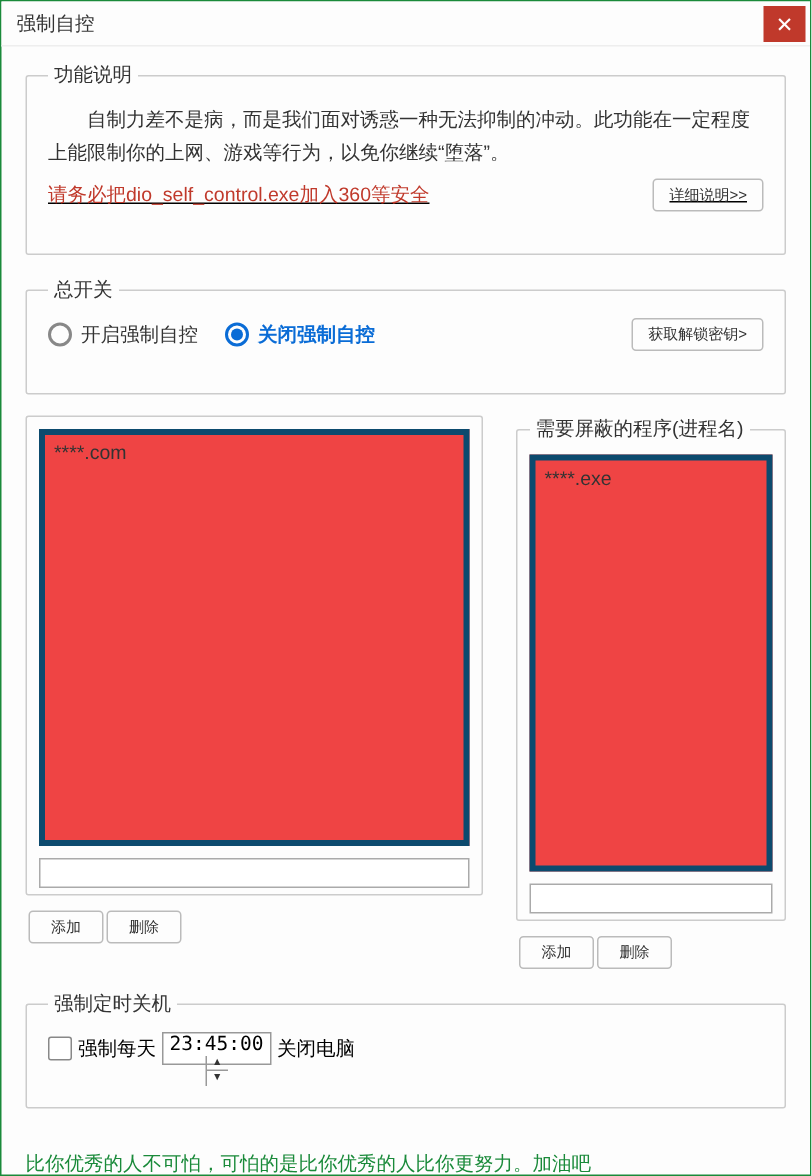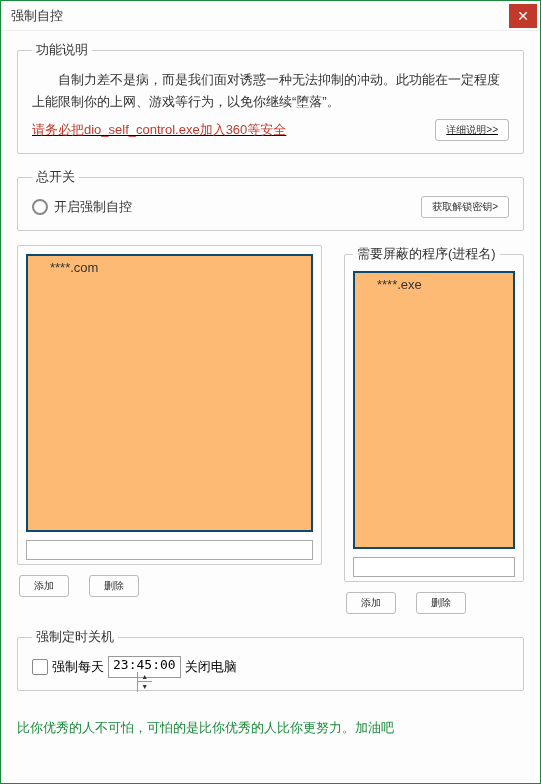--- a/index.html
+++ b/index.html
@@ -34,21 +34,21 @@
   color: #fff;
   display: flex; align-items: center; justify-content: center;
   font-size: 14px; line-height: 1;
   margin-right: 3px;
   cursor: pointer;
 }
 .content { padding: 10px 16px 0 16px; }
 fieldset.groupbox {
   border: 1px solid #ccc;
   border-radius: 2px;
-  padding: 10px 14px 12px 14px;
+  padding: 10px 14px 28px 14px;
   margin-bottom: 14px;
   position: relative;
 }
 fieldset.groupbox > legend {
   padding: 0 4px;
   font-size: 13px;
   color: #333;
 }
 .desc-text {
   font-size: 13px;
@@ -103,40 +103,40 @@
 }
 .list-col { flex: 1; display: flex; flex-direction: column; }
 .list-col.narrow { flex: 0 0 180px; }
 fieldset.listbox {
   border: 1px solid #ccc;
   border-radius: 2px;
   padding: 8px 8px 4px 8px;
 }
 fieldset.listbox > legend { padding: 0 4px; font-size: 13px; color: #333; }
 .list-area {
-  border: 2px solid #0c4a6e;
-  background: #fdba74;
+  border: 4px solid #0c4a6e;
+  background: #ef4444;
   height: 278px;
-  padding: 4px 22px;
+  padding: 4px 6px;
   font-size: 13px;
   color: #333;
   overflow: auto;
 }
 .list-input {
   width: 100%;
   border: 1px solid #aaa;
   height: 20px;
   margin-top: 8px;
   padding: 1px 4px;
   font-size: 12px;
   background: #fff;
 }
 .list-btns {
   display: flex;
-  gap: 20px;
+  gap: 2px;
   margin-top: 10px;
   padding-left: 2px;
   align-items: flex-end;
 }
 .list-btns .btn { padding: 3px 14px; }
 .shutdown-row {
   display: flex;
   align-items: center;
   gap: 4px;
 }
@@ -204,20 +204,26 @@
         <button class="btn">详细说明&gt;&gt;</button>
       </div>
     </fieldset>
 
     <fieldset class="groupbox">
       <legend>总开关</legend>
       <div class="master-row">
         <div class="radio-item">
           <span class="radio-circle"></span>
           <span class="radio-label">开启强制自控</span>
+        </div>
+        <div class="radio-item">
+          <span class="radio-circle checked">
+              <span class="radio-dot"></span>
+            </span>
+          <span class="radio-label blue">关闭强制自控</span>
         </div>
         <span class="master-spacer"></span>
         <button class="btn">获取解锁密钥&gt;</button>
       </div>
     </fieldset>
 
     <div class="lists-row">
 
       <div class="list-col">
         <fieldset class="listbox">

